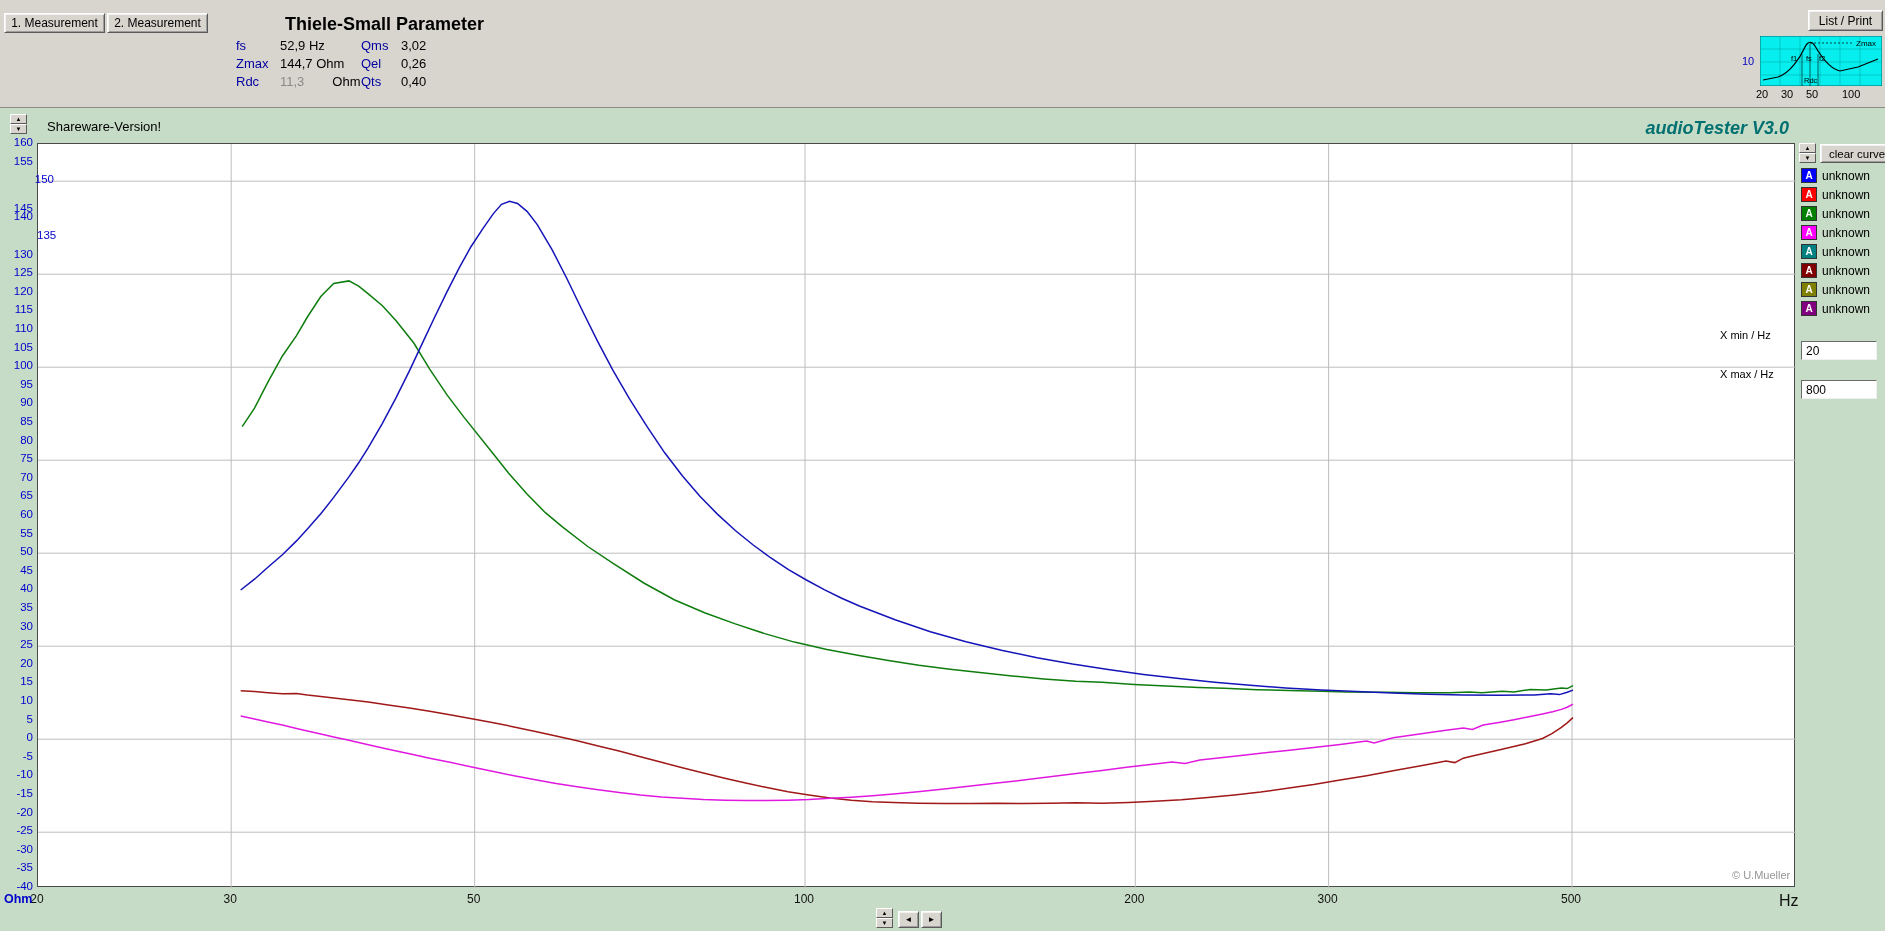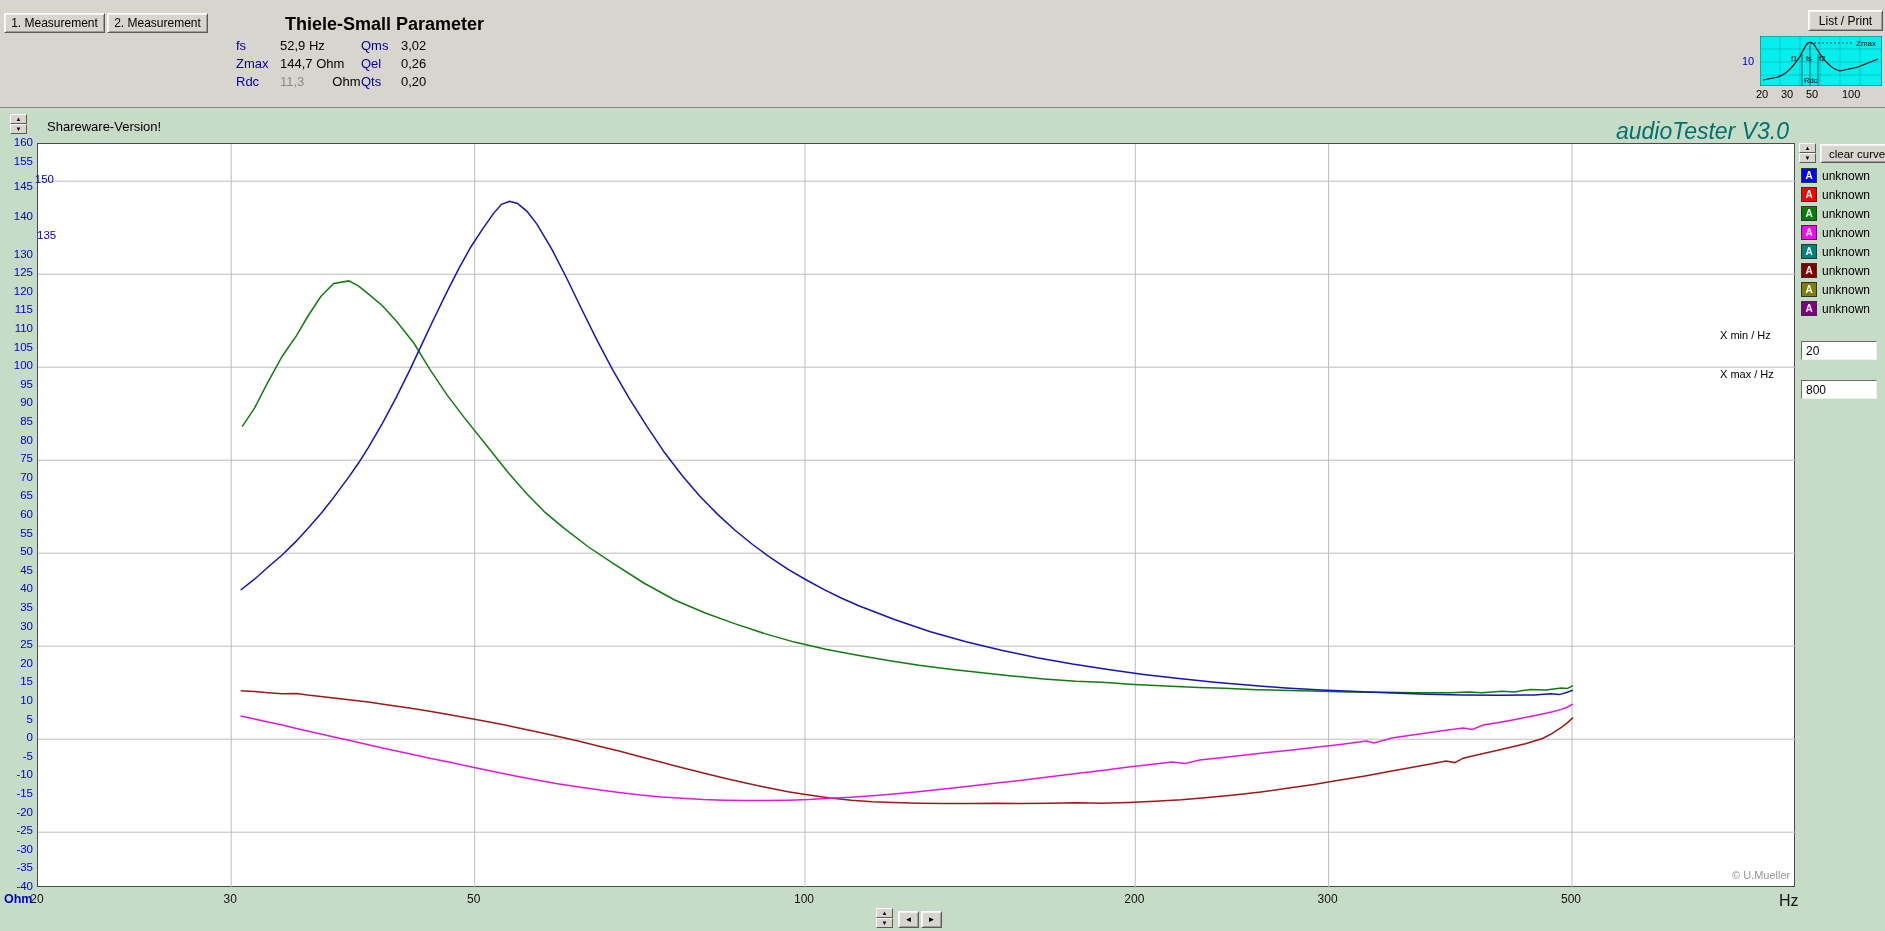--- a/index.html
+++ b/index.html
@@ -22,21 +22,21 @@
   .mono  { font-family:"DejaVu Sans Mono", monospace; font-size:12.5px; }
 
   .mini { position:absolute; left:1760px; top:36px; width:122px; height:50px; }
   .mini-ylab { position:absolute; left:1742px; top:55px; font-size:11px; color:#0000c0; }
   .mini-xlab { position:absolute; top:88px; font-size:11px; color:#000; }
 
   
   .plot { position:absolute; left:37px; top:143px; width:1758px; height:744px; background:#ffffff; border:1px solid #4a4a4a; }
   .plot svg { position:absolute; left:0; top:0; }
   .shareware { position:absolute; left:47px; top:119px; font-size:13px; color:#000; }
-  .brand { position:absolute; right:96px; top:118px; font-size:23px; font-weight:normal; font-style:italic; color:#007070; }
+  .brand { position:absolute; right:96px; top:118px; font-size:18px; font-weight:bold; font-style:italic; color:#007070; }
   .copyright { position:absolute; left:1732px; top:869px; font-size:11px; color:#969696; }
   .ylab { position:absolute; left:0; width:33px; text-align:right; font-size:11.5px; color:#0000cc; }
   .xlab { position:absolute; top:892px; width:44px; text-align:center; font-size:12px; color:#111; }
   .ohm-lab { position:absolute; left:4px; top:892px; font-size:12.5px; font-weight:bold; color:#0000cc; }
   .hz-lab { position:absolute; left:1779px; top:892px; font-size:16px; color:#111; }
 
   
   .clear-btn { left:1820px; top:144px; width:80px; height:19px; font-size:11.5px; }
   .legend-row { position:absolute; left:1801px; height:19px; display:flex; align-items:center; }
   .licon { width:16px; height:15px; border:1px solid #333; color:#fff; font-size:10px; font-weight:bold;
@@ -65,21 +65,21 @@
 
     <div class="pcol" style="left:236px">
       <div class="prow"><span class="plabel" style="width:44px">fs</span><span class="pval">52,9 Hz</span></div>
       <div class="prow"><span class="plabel" style="width:44px">Zmax</span><span class="pval">144,7 Ohm</span></div>
       <div class="prow"><span class="plabel" style="width:44px">Rdc</span><span class="pval muted">11,3</span><span class="pval" style="margin-left:28px">Ohm</span></div>
     </div>
 
     <div class="pcol" style="left:361px">
       <div class="prow"><span class="plabel" style="width:40px">Qms</span><span class="pval">3,02</span></div>
       <div class="prow"><span class="plabel" style="width:40px">Qel</span><span class="pval">0,26</span></div>
-      <div class="prow"><span class="plabel" style="width:40px">Qts</span><span class="pval">0,20</span></div>
+      <div class="prow"><span class="plabel" style="width:40px">Qts</span><span class="pval">0,40</span></div>
     </div>
 
 
     <button class="wbtn" style="left:1808px;top:10px;width:75px;height:21px">List / Print</button>
 
     <div class="mini">
       <svg width="122" height="50" viewBox="0 0 122 50">
         <rect x="0" y="0" width="122" height="50" fill="#06eeee" stroke="#006d6d"></rect>
         <g stroke="#00b0b0" stroke-width="0.6">
           <line x1="20" y1="0" x2="20" y2="50"></line>
@@ -136,21 +136,21 @@
         <path d="M204.2,282.7L216.5,264.1L229.9,238.1L244.4,212.0L258.5,191.6L269.4,173.0L282.8,152.5L295.7,139.5L310.9,136.9L320.7,142.1L330.3,149.9L344.4,161.8L358.1,176.7L375.8,199.0L391.7,225.1L409.2,251.1L426.1,273.4L452.6,306.5L470.7,329.2L489.0,350.1L507.4,368.7L524.4,382.8L549.8,402.5L574.7,419.2L605.8,439.0L636.2,455.7L666.6,468.7L697.3,479.9L726.8,489.6L756.4,498.1L788.9,505.5L821.0,511.5L851.9,516.7L880.9,521.2L912.1,525.3L941.8,528.6L974.0,532.0L1005.7,534.9L1037.8,537.2L1064.0,538.3L1096.1,540.5L1128.2,542.0L1160.4,543.5L1186.2,544.2L1219.1,545.7L1251.2,546.5L1283.4,547.2L1309.3,548.0L1347.4,548.3L1379.6,548.7L1411.7,548.7L1431.2,548.0L1443.8,548.7L1464.3,547.2L1476.0,548.0L1492.2,545.4L1508.2,546.1L1523.4,543.9L1529.2,544.6L1535.0,541.6" fill="none" stroke="#0e7d0e" stroke-width="1.5"></path>
         <path d="M202.7,446.0L216.5,435.2L229.9,423.3L244.4,410.7L258.5,396.9L269.4,385.0L282.8,369.8L295.7,353.4L310.9,332.9L320.7,318.8L330.3,303.6L344.4,279.4L358.1,253.7L371.4,226.9L384.3,199.4L395.9,174.8L409.2,147.3L421.2,123.9L432.8,103.0L445.2,84.1L455.4,69.6L463.5,60.3L471.6,57.3L479.5,59.5L489.0,67.3L499.1,80.4L513.9,105.3L529.1,135.0L543.8,165.5L559.5,197.2L574.7,225.8L591.5,254.8L609.1,282.7L626.7,308.8L644.3,331.8L661.9,352.3L679.4,370.1L697.3,386.5L715.2,401.0L732.9,414.0L750.5,425.6L768.4,436.0L786.2,445.7L803.7,454.2L821.4,462.0L857.1,475.8L892.4,487.7L928.0,497.7L963.4,506.3L999.0,513.7L1034.5,520.1L1070.1,525.6L1105.6,530.5L1141.0,534.6L1176.6,538.3L1212.2,541.3L1247.7,543.9L1283.4,546.1L1318.8,547.6L1354.4,549.1L1389.9,550.2L1425.4,550.9L1460.9,551.3L1496.4,550.9L1512.6,549.8L1521.5,550.6L1529.2,548.3L1535.0,546.1" fill="none" stroke="#1414b8" stroke-width="1.5"></path>
         <path d="M202.7,546.8L216.5,547.6L229.9,548.7L244.4,549.8L258.5,549.4L269.4,550.9L282.8,552.4L295.7,553.9L310.9,555.8L330.3,558.0L350.2,561.0L371.4,564.0L391.7,567.3L413.2,571.0L433.8,574.7L455.4,578.8L476.0,582.9L497.4,587.4L518.0,591.9L539.2,596.7L560.2,601.9L581.1,607.1L602.4,612.7L623.5,618.3L644.3,623.8L665.4,629.1L686.7,634.3L707.7,639.1L728.8,643.6L750.0,647.7L770.8,651.0L792.1,654.0L813.3,656.2L834.4,657.7L855.5,658.4L879.8,659.2L906.1,659.6L932.8,659.6L959.0,659.2L985.6,659.6L1012.0,659.2L1038.3,658.8L1064.0,659.2L1090.6,658.4L1116.9,657.3L1143.4,655.8L1169.9,653.6L1196.4,651.0L1222.7,648.0L1249.3,644.3L1275.7,640.6L1302.2,636.1L1328.6,631.7L1355.1,626.8L1381.5,622.0L1408.0,617.1L1416.8,618.6L1425.3,614.2L1434.4,611.9L1460.9,606.0L1487.4,599.7L1504.5,594.5L1513.9,589.6L1523.4,583.3L1529.2,578.8L1535.0,573.6" fill="none" stroke="#a01818" stroke-width="1.5"></path>
         <path d="M202.7,572.1L216.5,575.1L229.9,578.1L244.4,581.1L258.5,584.4L269.4,587.0L282.8,590.0L295.7,593.0L310.9,596.3L330.3,600.8L350.2,605.2L371.4,609.7L391.7,614.2L413.2,618.6L433.8,623.1L455.4,627.6L476.0,631.7L497.4,635.7L518.0,639.5L539.2,642.8L560.2,645.8L581.1,648.4L602.4,651.0L623.5,652.9L644.3,654.3L665.4,655.5L686.7,656.2L707.7,656.6L728.8,656.6L750.0,656.2L770.8,655.5L792.1,654.3L813.3,653.2L834.4,651.7L855.5,649.9L879.8,647.7L906.1,645.0L932.8,642.1L959.0,639.1L985.6,636.1L1012.0,632.8L1038.3,629.4L1064.0,626.4L1090.6,623.1L1116.9,620.1L1134.0,617.9L1147.1,619.4L1161.9,616.0L1196.4,612.3L1222.7,609.3L1249.3,606.4L1275.7,603.4L1302.2,600.4L1328.6,597.1L1336.0,598.9L1355.1,593.7L1381.5,590.0L1408.0,586.3L1425.3,584.0L1434.4,585.5L1445.2,581.1L1460.9,578.5L1477.4,575.5L1492.2,572.5L1504.5,569.9L1514.6,567.7L1523.4,565.4L1529.2,563.2L1535.0,560.2" fill="none" stroke="#e018e0" stroke-width="1.5"></path>
       </svg>
   </div>
   <div id="y-axis-labels">
       <div class="ylab" style="top: 136px;">160</div>
       <div class="ylab" style="top: 154.6px;">155</div>
       <div class="ylab" style="top: 173.2px; margin-left: 21px;">150</div>
-      <div class="ylab" style="top: 180px;">145</div>
+      <div class="ylab" style="top: 202px;">145</div>
       <div class="ylab" style="top: 210.4px;">140</div>
       <div class="ylab" style="top: 229px; padding-left: 37px;">135</div>
       <div class="ylab" style="top: 247.6px;">130</div>
       <div class="ylab" style="top: 266.2px;">125</div>
       <div class="ylab" style="top: 284.8px;">120</div>
       <div class="ylab" style="top: 303.4px;">115</div>
       <div class="ylab" style="top: 322px;">110</div>
       <div class="ylab" style="top: 340.6px;">105</div>
       <div class="ylab" style="top: 359.2px;">100</div>
       <div class="ylab" style="top: 377.8px;">95</div>

